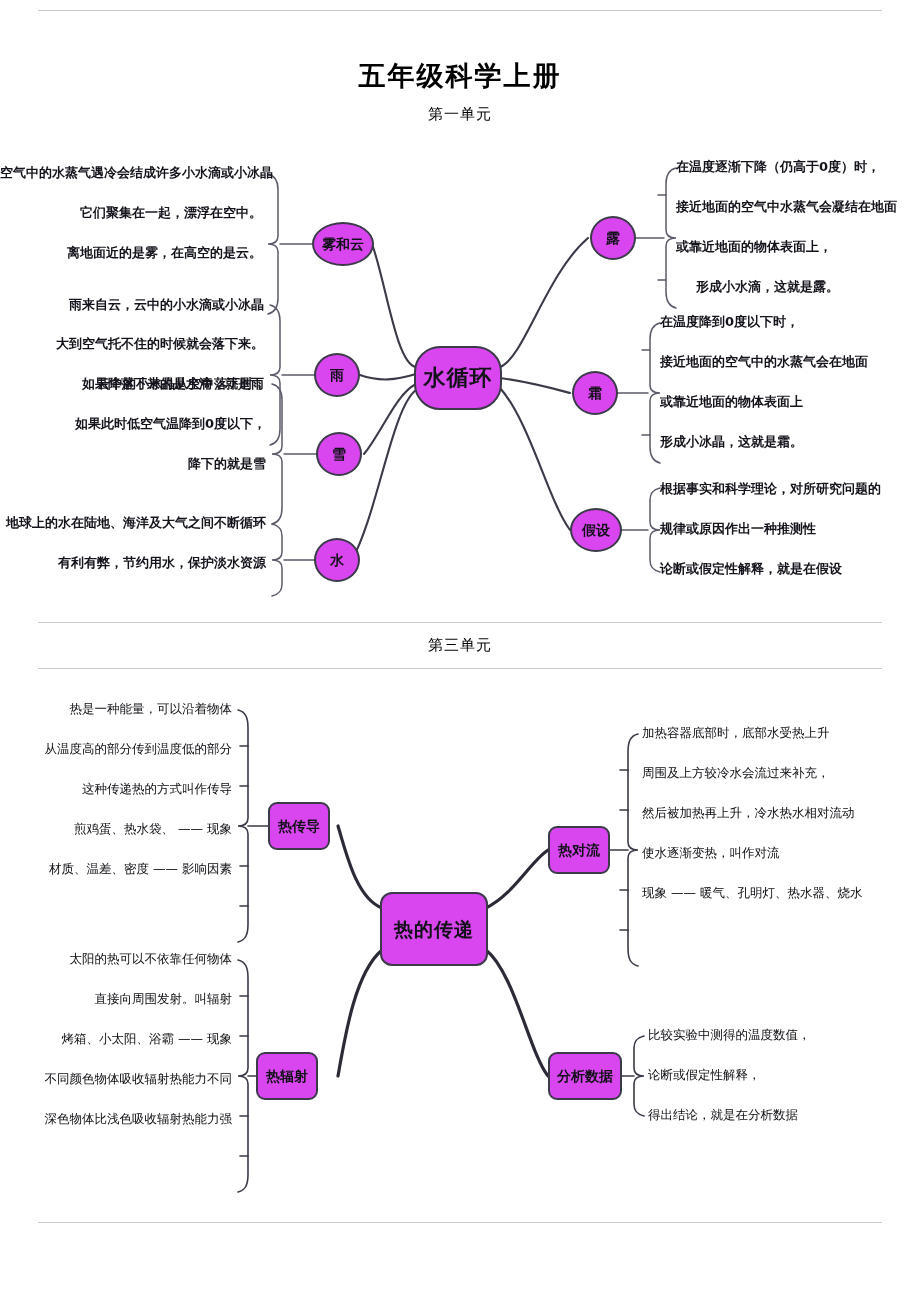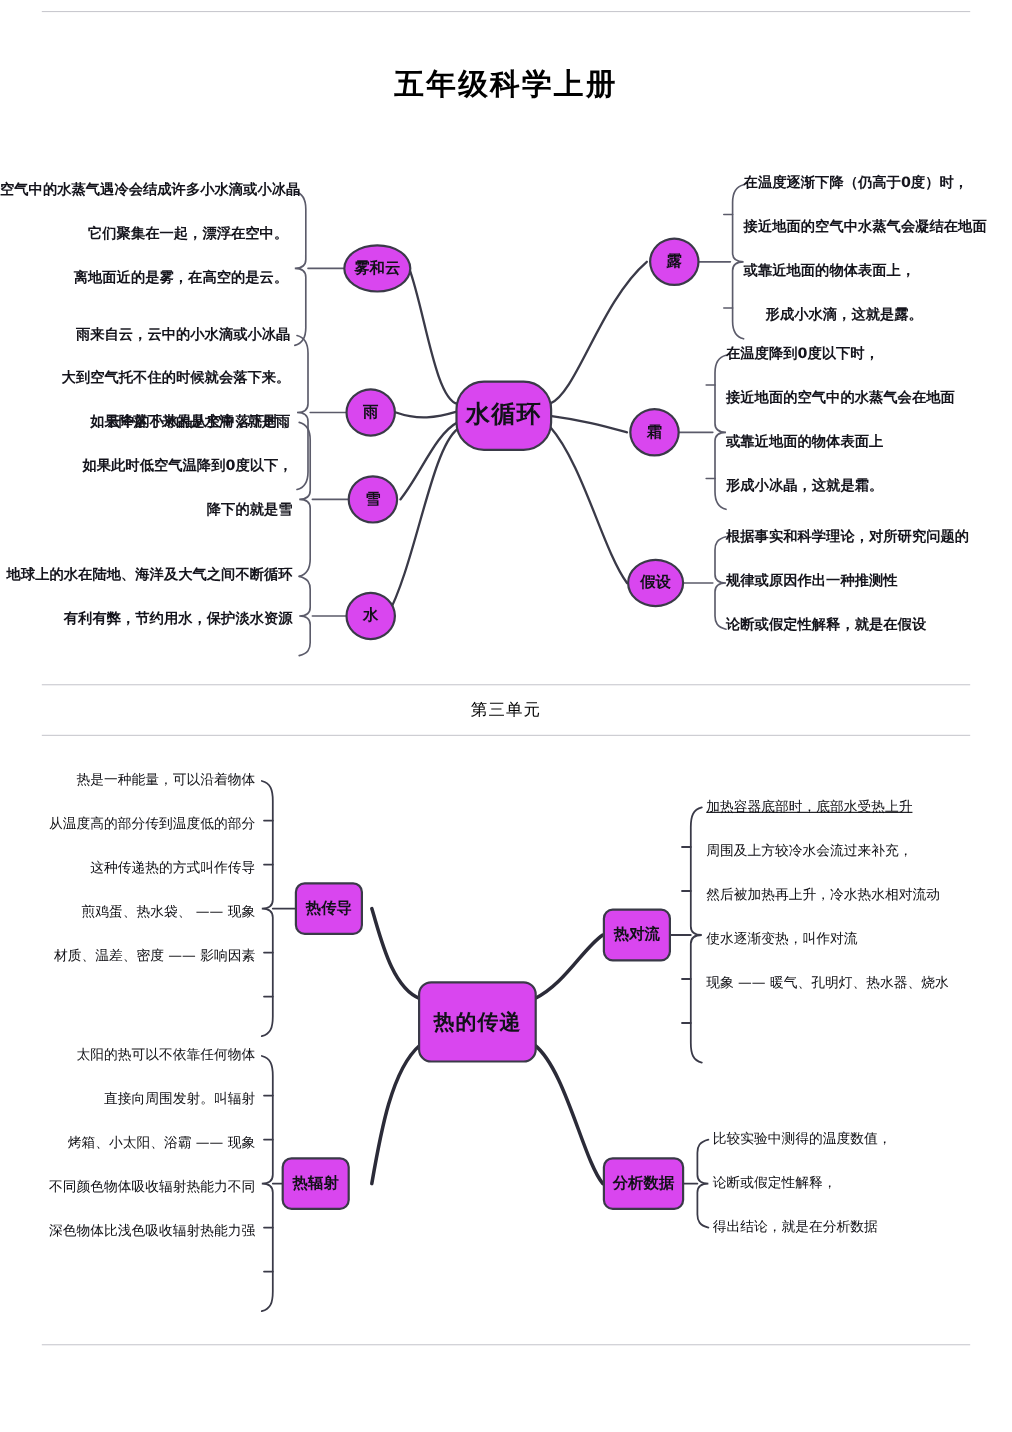--- a/index.html
+++ b/index.html
@@ -114,20 +114,21 @@
 <body>
 
 <div class="page">
 
   <div class="hrule" id="rule-top"></div>
   <div class="hrule" id="rule-mid"></div>
   <div class="hrule" id="rule-mid2"></div>
   <div class="hrule" id="rule-bot"></div>
 
   <div class="doc-title">五年级科学上册</div>
+  <div class="unit-title" id="unit1-title">第一单元</div>
   <div class="unit-title" id="unit3-title">第三单元</div>
 
   <div class="map" id="map-water">
     <svg width="920" height="480" viewBox="0 0 920 480">
       <g fill="none" stroke="#3a3a48" stroke-width="2.1" stroke-linecap="round">
 
         <path d="M416 235 C 396 232 386 150 372 112"></path>
         <path d="M416 242 C 396 248 380 250 360 243"></path>
         <path d="M416 252 C 396 262 382 300 364 322"></path>
         <path d="M416 258 C 392 276 378 380 352 428"></path>
@@ -268,21 +269,21 @@
     <div class="leaf r" style="left:0; top:110px; width:232px;">这种传递热的方式叫作传导</div>
     <div class="leaf r" style="left:0; top:150px; width:232px;">煎鸡蛋、热水袋、 —— 现象</div>
     <div class="leaf r" style="left:0; top:190px; width:232px;">材质、温差、密度 —— 影响因素</div>
 
     <div class="leaf r" style="left:0; top:280px; width:232px;">太阳的热可以不依靠任何物体</div>
     <div class="leaf r" style="left:0; top:320px; width:232px;">直接向周围发射。叫辐射</div>
     <div class="leaf r" style="left:0; top:360px; width:232px;">烤箱、小太阳、浴霸 —— 现象</div>
     <div class="leaf r" style="left:0; top:400px; width:232px;">不同颜色物体吸收辐射热能力不同</div>
     <div class="leaf r" style="left:0; top:440px; width:232px;">深色物体比浅色吸收辐射热能力强</div>
 
-    <div class="leaf l" style="left:642px; top:54px;text-decoration:underline;">加热容器底部时，底部水受热上升</div>
+    <div class="leaf l" style="left:642px; top:54px;">加热容器底部时，底部水受热上升</div>
     <div class="leaf l" style="left:642px; top:94px;">周围及上方较冷水会流过来补充，</div>
     <div class="leaf l" style="left:642px; top:134px;text-align:center;">然后被加热再上升，冷水热水相对流动</div>
     <div class="leaf l" style="left:642px; top:174px;">使水逐渐变热，叫作对流</div>
     <div class="leaf l" style="left:642px; top:214px;">现象 —— 暖气、孔明灯、热水器、烧水</div>
 
     <div class="leaf l" style="left:648px; top:356px;">比较实验中测得的温度数值，</div>
     <div class="leaf l" style="left:648px; top:396px;">论断或假定性解释，</div>
     <div class="leaf l" style="left:648px; top:436px;">得出结论，就是在分析数据</div>
   </div>
 

